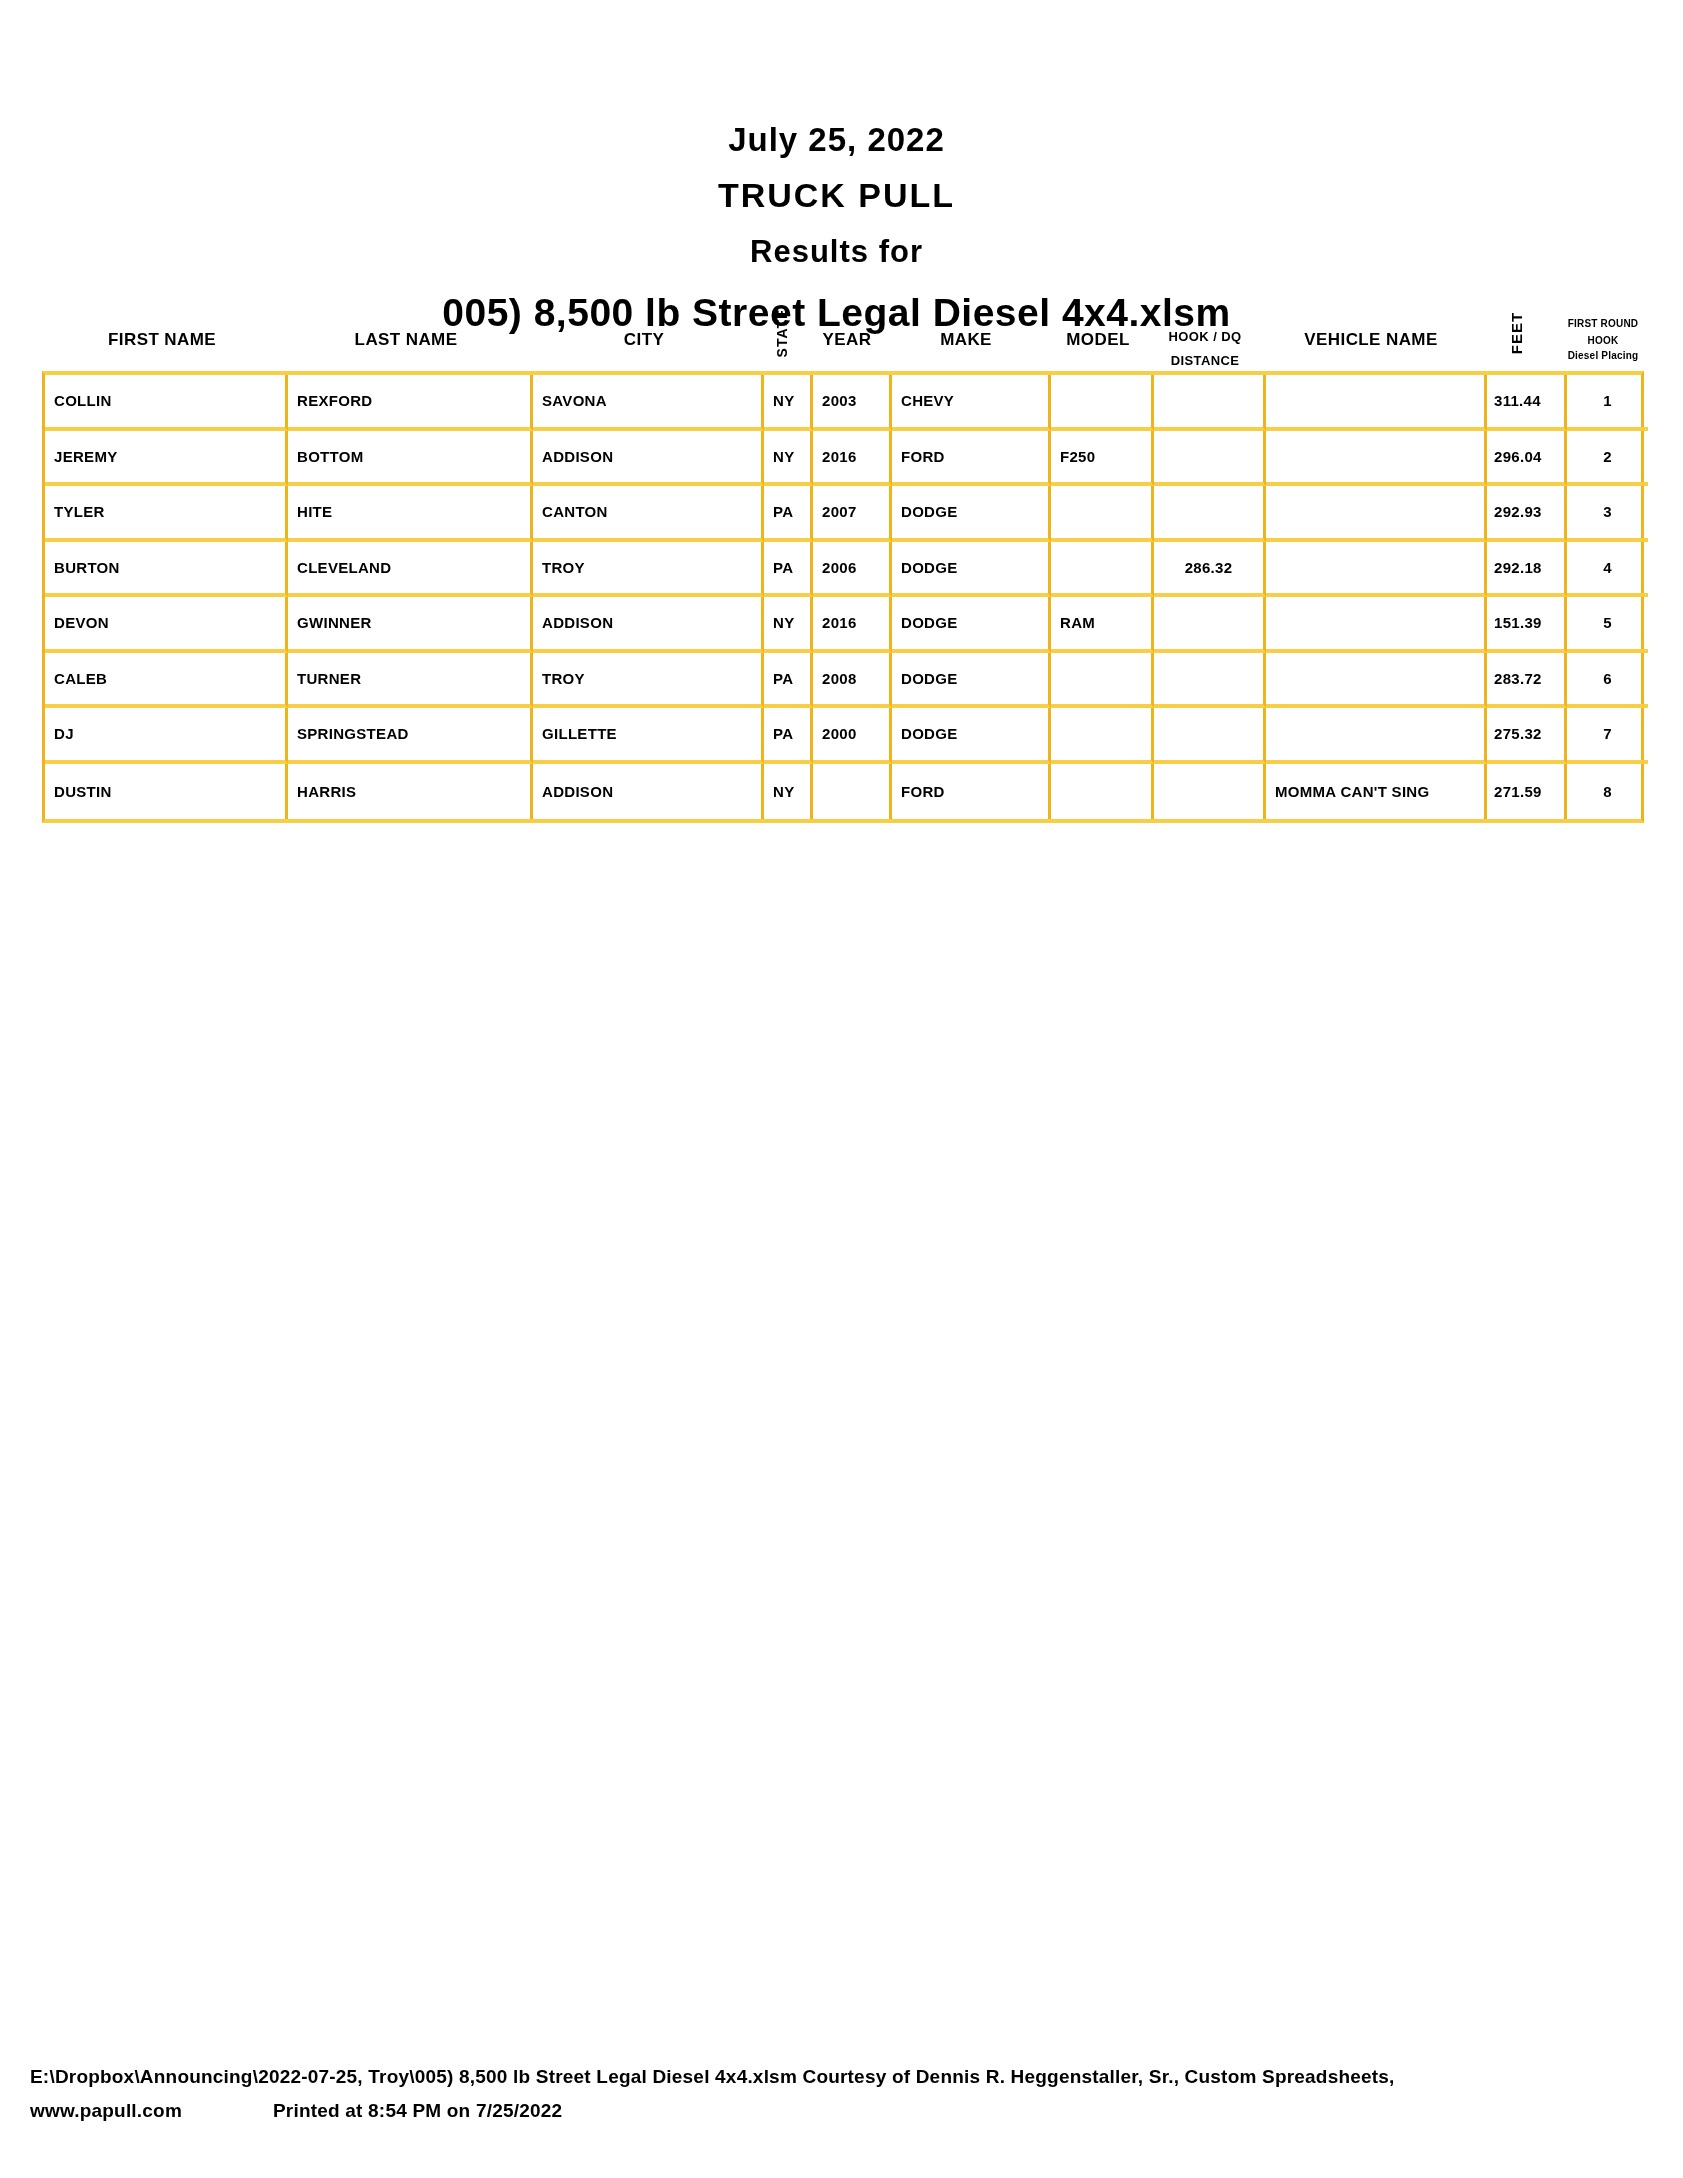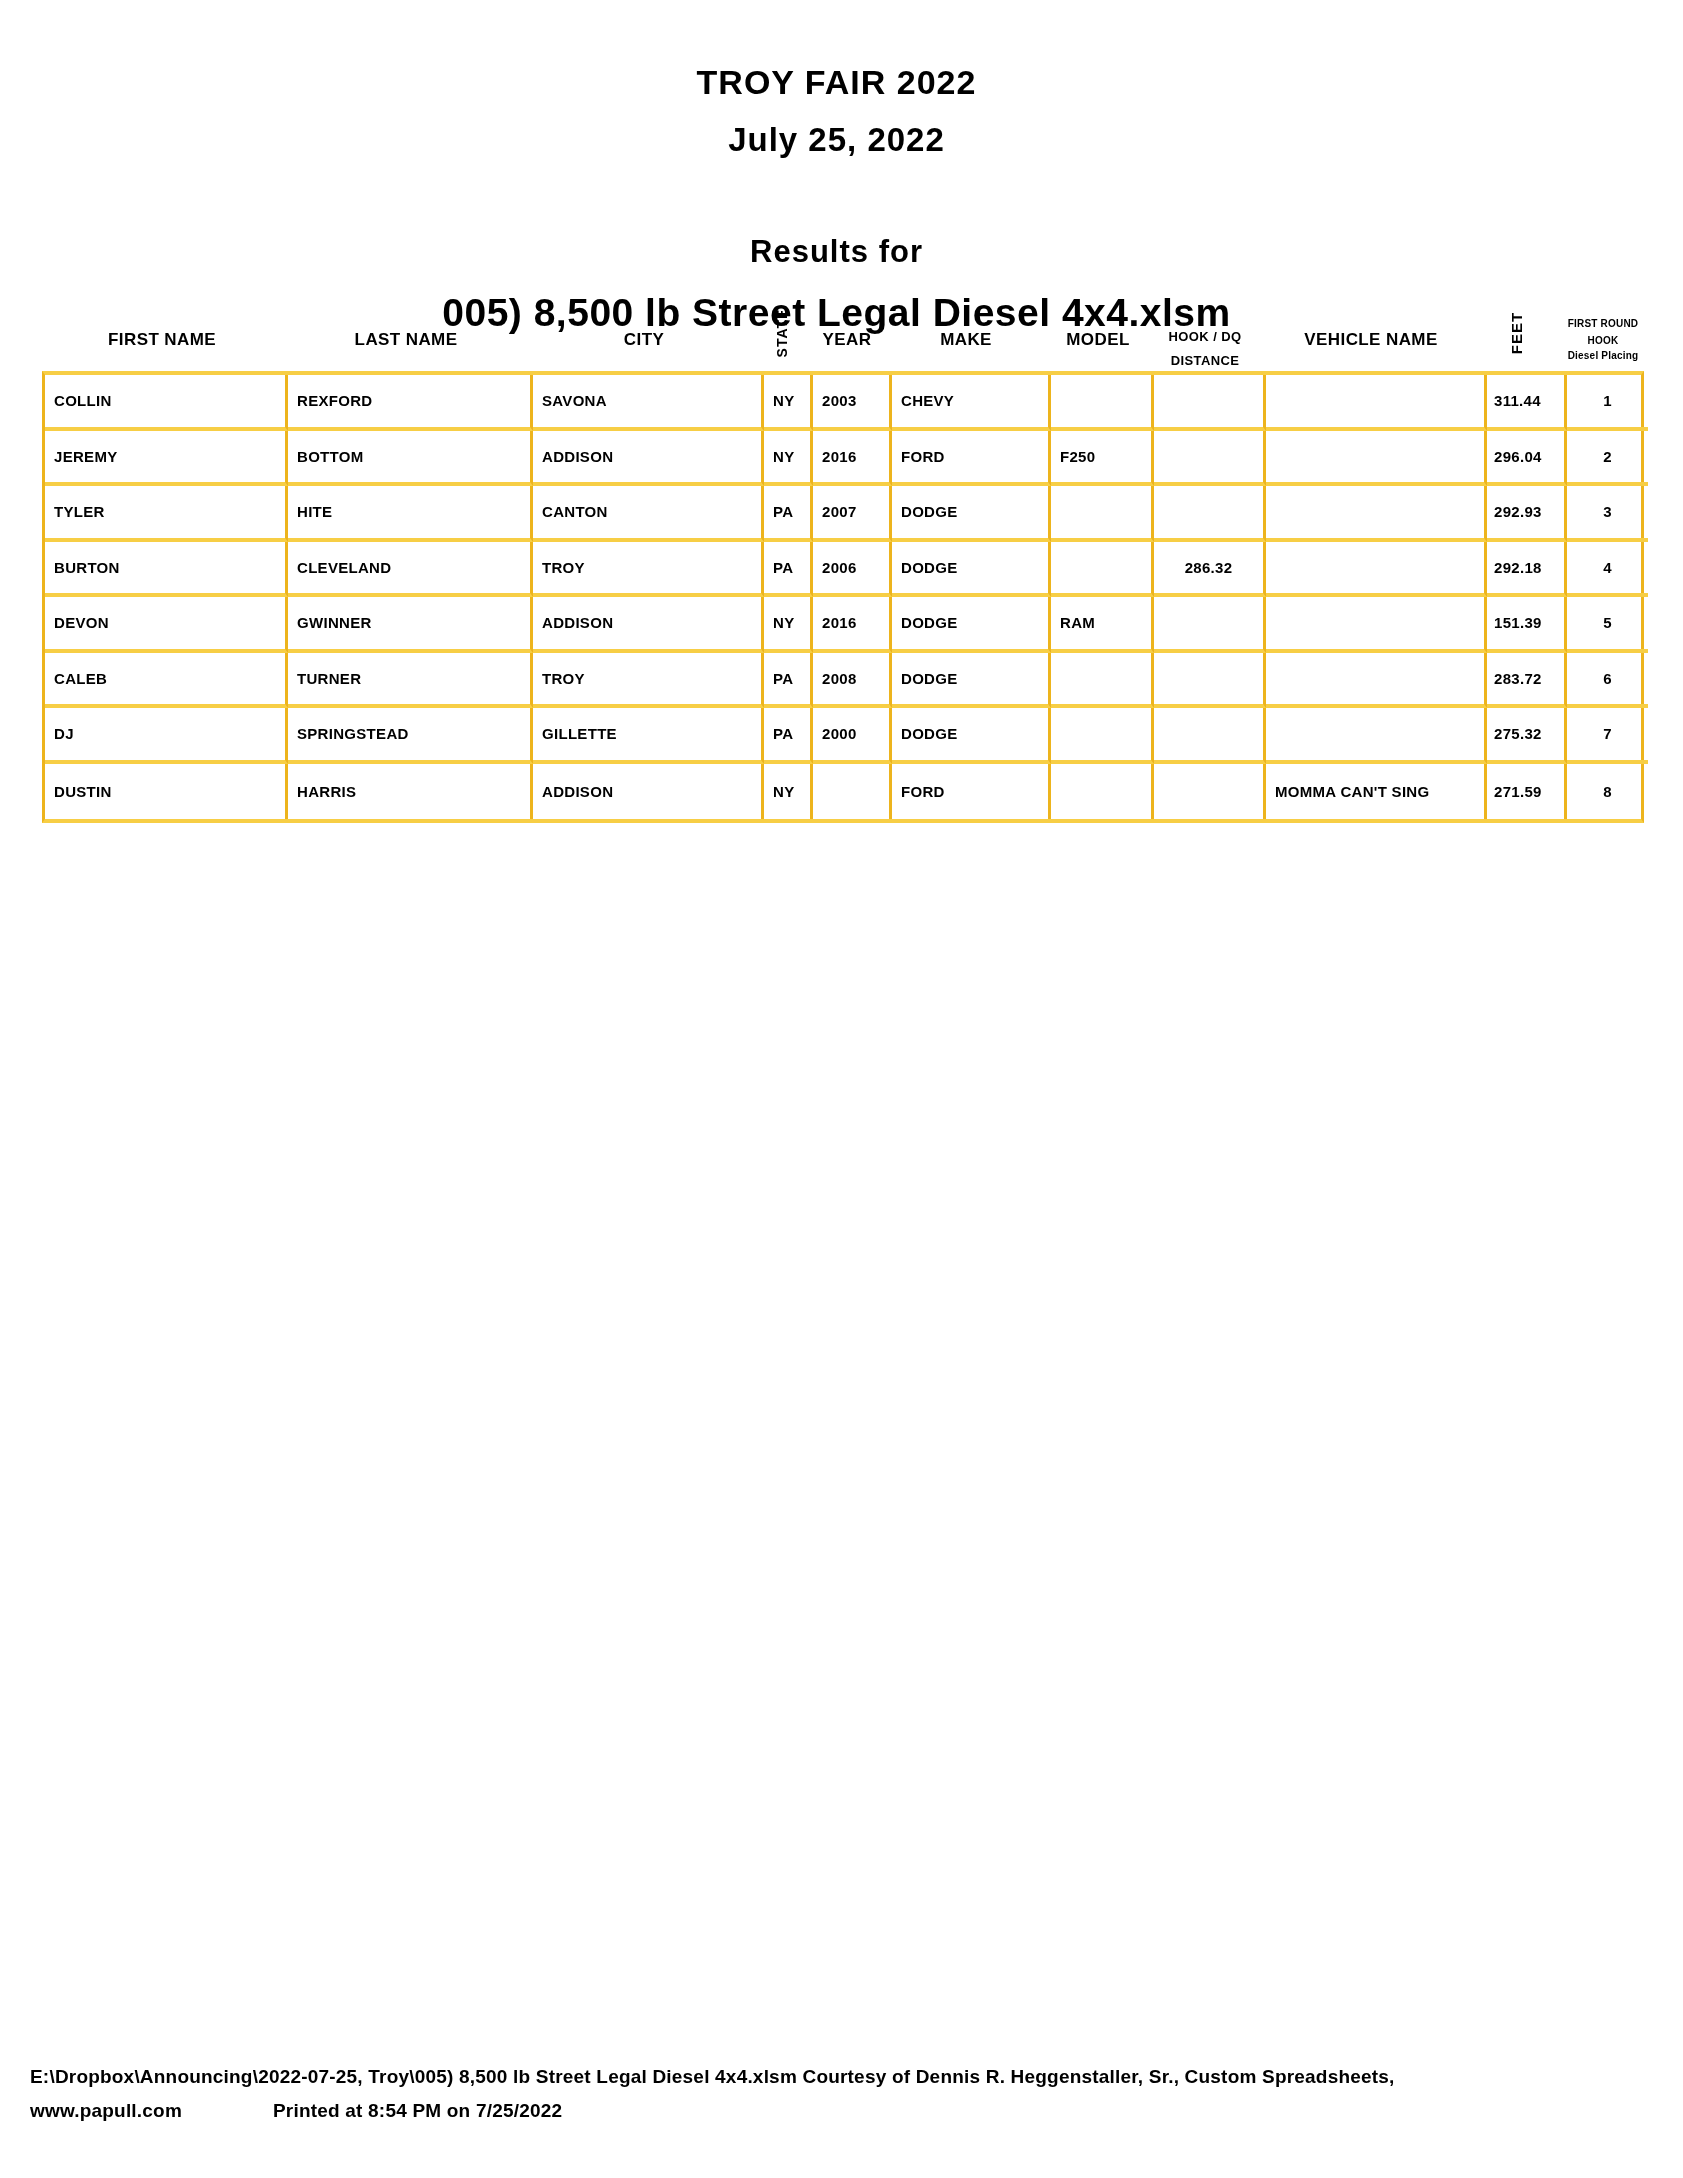--- a/index.html
+++ b/index.html
@@ -64,22 +64,22 @@
   .footer-line{position:absolute;font-size:19px;letter-spacing:0.2px;white-space:nowrap;}
   .f1{left:30px;top:2066px;}
   .f2a{left:30px;top:2100px;}
   .f2b{left:273px;top:2100px;}
 </style>
 </head>
 <body>
 
 <div class="page">
 
-  <div class="title-line t1">TROY FAIR 2022</div>
   <div class="title-line t2">July 25, 2022</div>
+  <div class="title-line t3">TRUCK PULL</div>
   <div class="title-line t4">Results for</div>
   <div class="title-line t5">005) 8,500 lb Street Legal Diesel 4x4.xlsm</div>
 
   <div class="hlabel" style="left:162px;top:330px">FIRST NAME</div>
   <div class="hlabel" style="left:406px;top:330px">LAST NAME</div>
   <div class="hlabel" style="left:644px;top:330px">CITY</div>
   <div class="vlabel" style="left:782px;top:333px">STATE</div>
   <div class="hlabel" style="left:847px;top:330px">YEAR</div>
   <div class="hlabel" style="left:966px;top:330px">MAKE</div>
   <div class="hlabel" style="left:1098px;top:330px">MODEL</div>

